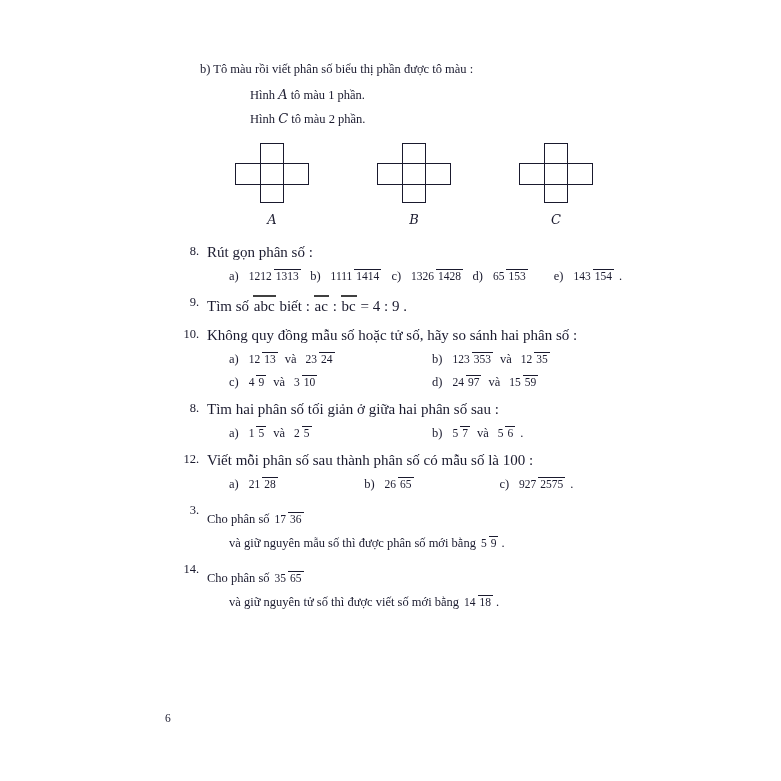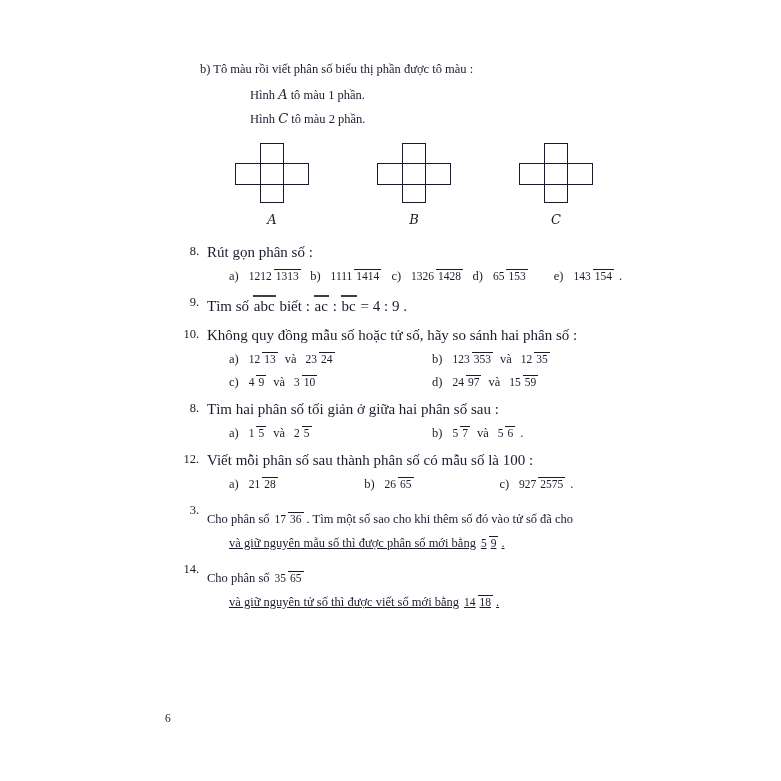--- a/index.html
+++ b/index.html
@@ -180,21 +180,20 @@
     align-items: center;
     flex-wrap: wrap;
   }
   .para2 {
     padding-left: 22px;
     margin-top: 9px;
     font-size: 12.5px;
     display: flex;
     align-items: center;
     flex-wrap: wrap;
-    text-decoration: underline;
   }
   .pagenum {
     position: absolute;
     left: 165px;
     top: 712px;
     font-size: 11.5px;
     color: #1a1a2e;
   }
 </style>
 </head>
@@ -438,21 +437,20 @@
 
     <div class="ex">
       <div class="ex-num">3.</div>
       <div class="ex-body">
         <div class="para">
           <span>Cho phân số</span>
           <span class="frac">
             <span class="num">17</span>
             <span class="den">36</span>
           </span>
-          <span>. Tìm một số sao cho khi thêm số đó vào tử số đã cho</span>
         </div>
         <div class="para2">
           <span>và giữ nguyên mẫu số thì được phân số mới bằng</span>
           <span class="frac">
             <span class="num">5</span>
             <span class="den">9</span>
           </span>
           <span>.</span>
         </div>
       </div>

